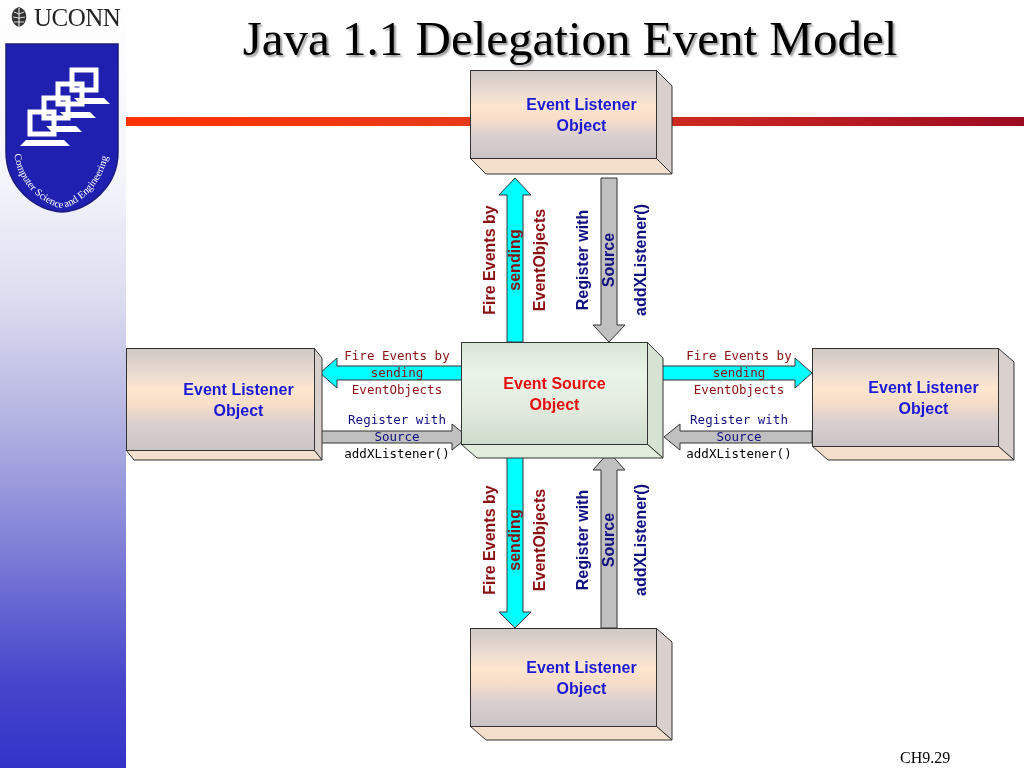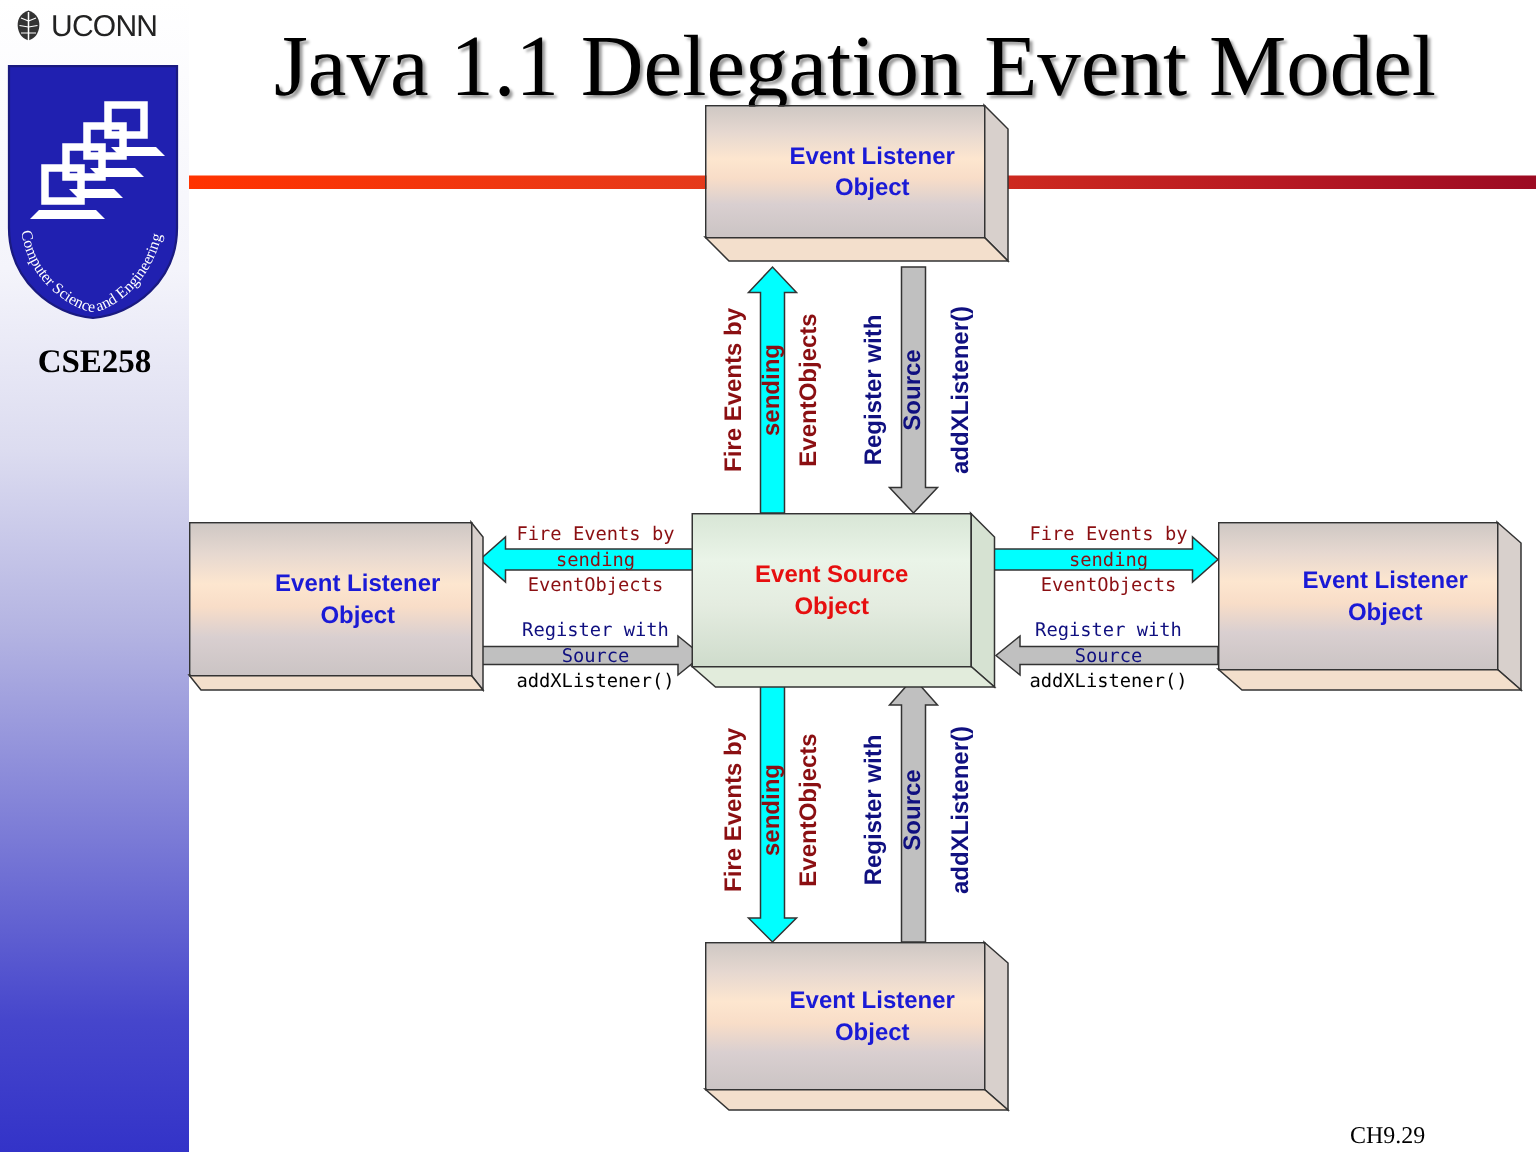--- a/index.html
+++ b/index.html
@@ -1,23 +1,23 @@
 <!DOCTYPE html>
 <html><head>
 <meta charset="utf-8">
 <style>
   html, body { margin:0; padding:0; }
   body { width:1024px; height:768px; position:relative; overflow:hidden; background:#ffffff; font-family:"Liberation Sans", sans-serif; }
   .sidebar { position:absolute; left:0; top:0; width:126px; height:768px;
     background:linear-gradient(to bottom, #ffffff 0px, #f4f4fb 180px, #dcdcf0 300px, #b4b4e2 420px, #7a7ad6 560px, #4646cc 680px, #3333c8 768px); }
   .uconn { position:absolute; left:8px; top:6px; height:24px; display:flex; align-items:center; gap:4px; }
-  .uconn-text { font-family:Liberation Sans, sans-serif; font-size:20px; color:#222; letter-spacing:-0.5px; }
+  .uconn-text { font-family:Liberation Serif, serif; font-size:25px; color:#222; letter-spacing:-0.5px; }
   .shield { position:absolute; left:4px; top:42px; width:116px; height:172px; }
   .course { position:absolute; left:0; top:228px; width:126px; text-align:center; font-family:"Liberation Serif", serif; font-weight:bold; font-size:22px; color:#000; }
-  .title { position:absolute; left:140px; top:10px; width:860px; text-align:center; font-family:"Liberation Serif", serif; font-size:58px; color:#000; text-shadow:2px 2px 2px #9a9a9a; white-space:nowrap; }
+  .title { position:absolute; left:140px; top:10px; width:860px; text-align:center; font-family:"Liberation Serif", serif; font-size:49px; color:#000; text-shadow:2px 2px 2px #9a9a9a; white-space:nowrap; }
   .rule { position:absolute; left:126px; top:117px; width:898px; height:9px;
     background:linear-gradient(to right, #ff3300 0%, #e43a1c 40%, #b81a22 80%, #9c0a22 100%); }
   .box { position:absolute; }
   .box .face { position:absolute; left:0; top:0; border:1.5px solid #333; box-sizing:border-box;
     display:flex; flex-direction:column; align-items:center; justify-content:center; text-align:center;
     font-weight:bold; font-size:16px; line-height:21px; }
   .listener .face { background:linear-gradient(to bottom, #cfc8c4 0%, #e6d8d0 20%, #fde6cf 40%, #f8ddc8 55%, #d9cfd0 75%, #cbc4c4 100%); color:#1a1ad6;padding-left:36px; }
   .source .face { background:linear-gradient(to bottom, #d8e6d6 0%, #eaf4e8 30%, #e4ece0 60%, #cfdccc 100%); color:#e60f0f; }
   svg.edge { position:absolute; left:0; top:0; overflow:visible; }
   .vtext { position:absolute; font-family:"Liberation Sans", sans-serif; font-weight:bold; transform:rotate(-90deg); transform-origin:center center; white-space:nowrap; text-align:center; font-stretch:condensed; }
@@ -50,21 +50,20 @@
       <path d="M22 98 L60 98 L66 104 L16 104 Z"></path>
       <path d="M42 84 L72 84 L78 90 L48 90 Z"></path>
       <path d="M56 70 L86 70 L92 76 L62 76 Z"></path>
       <path d="M70 56 L100 56 L106 62 L76 62 Z"></path>
     </g>
     <path id="shieldArc" d="M10 110 C14 150 50 166 58 166 C66 166 102 150 106 100" fill="none"></path>
     <text font-family="Liberation Serif, serif" font-size="10.5" fill="#fff">
       <textPath href="#shieldArc" startOffset="2">Computer Science and Engineering</textPath>
     </text>
   </svg>
-  <div class="course">CSE258</div>
 </div>
 
 <div class="title">Java 1.1 Delegation Event Model</div>
 <div class="rule"></div>
 
 <svg class="edge" width="1024" height="768">
 
   <path d="M507 342 L507 195 L499 195 L515 178 L531 195 L523 195 L523 342 Z" fill="#00ffff" stroke="#333" stroke-width="1"></path>
 
   <path d="M601 178 L617 178 L617 325 L625 325 L609 342 L593 325 L601 325 Z" fill="#c0c0c0" stroke="#333" stroke-width="1"></path>

